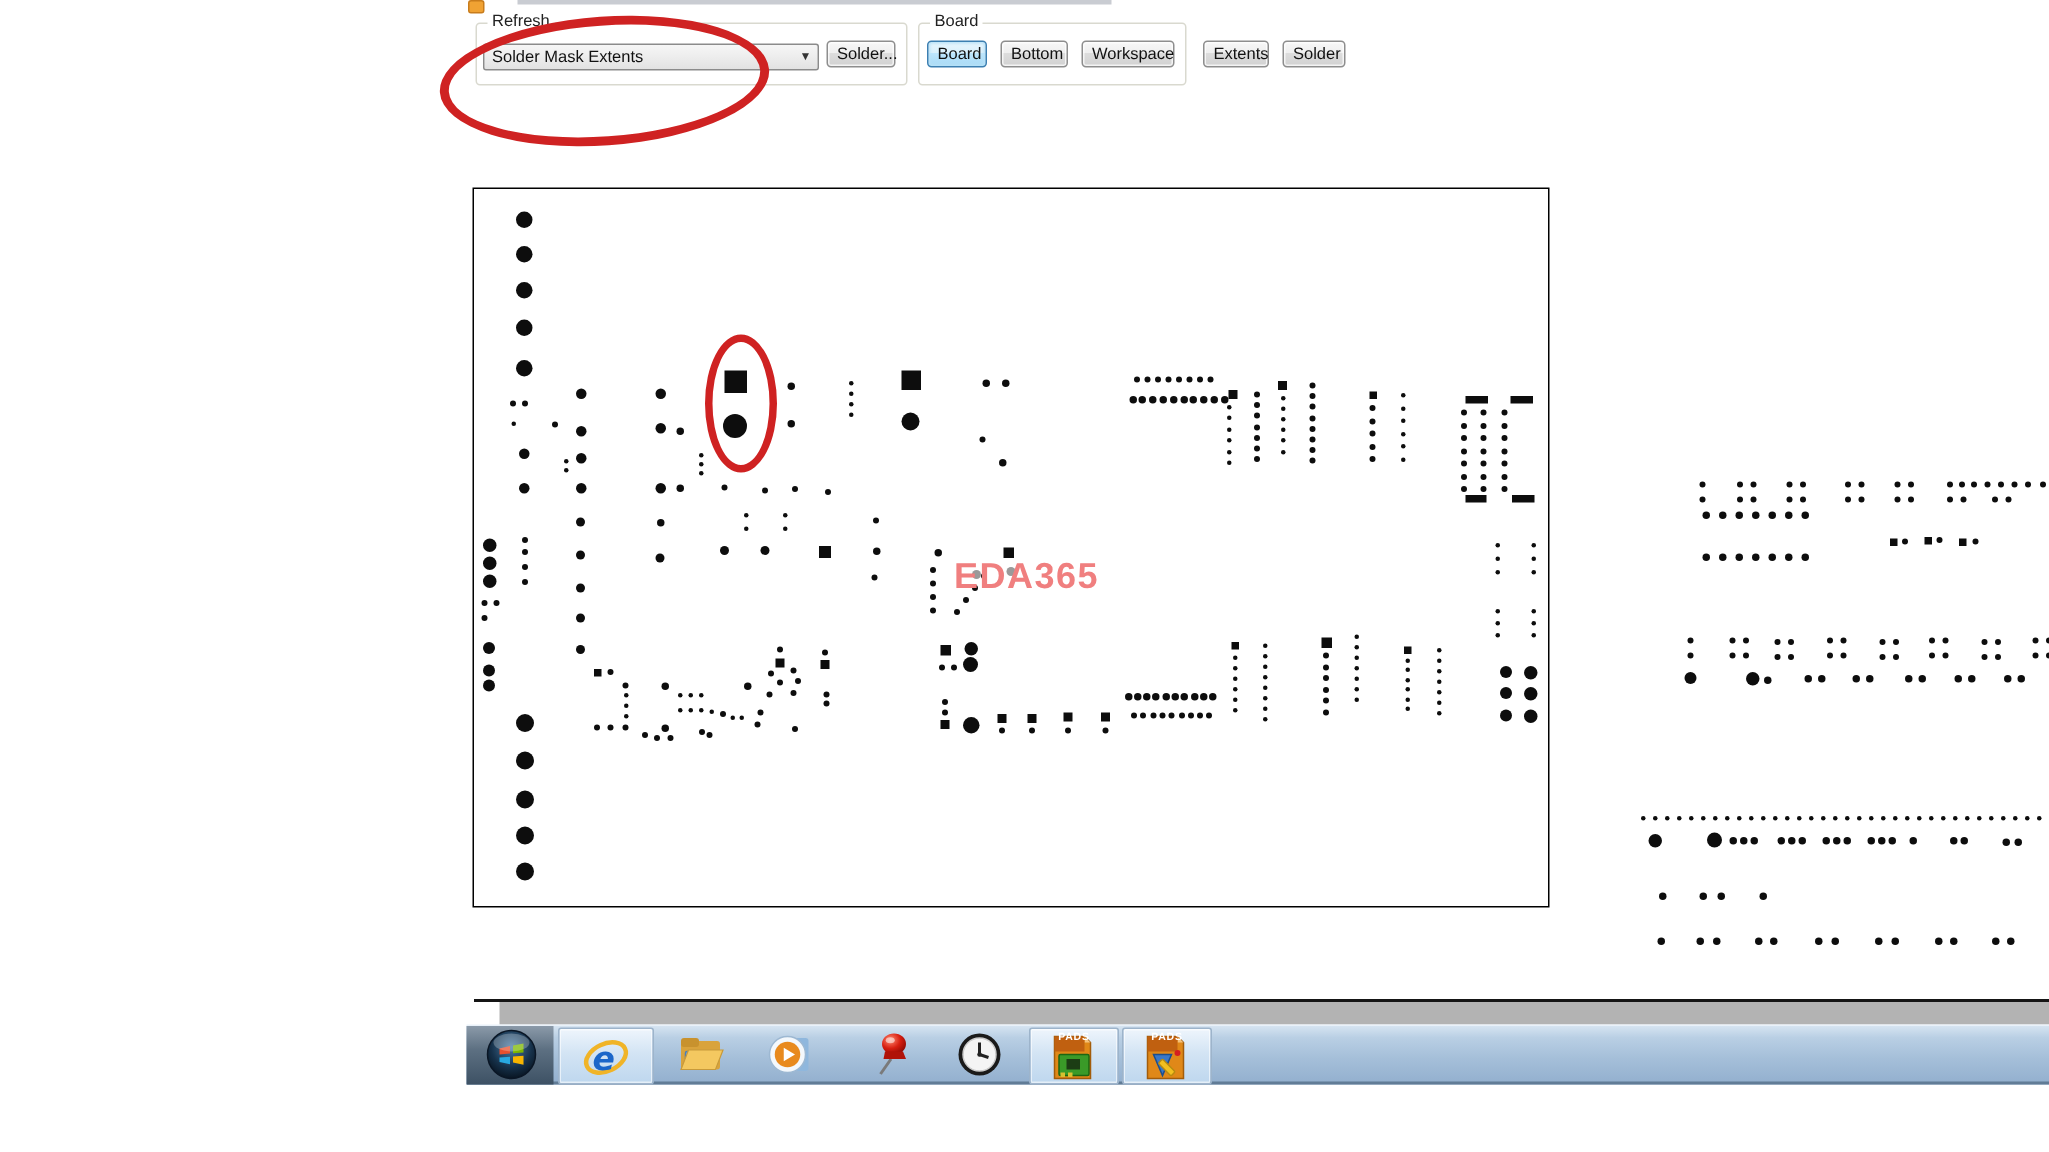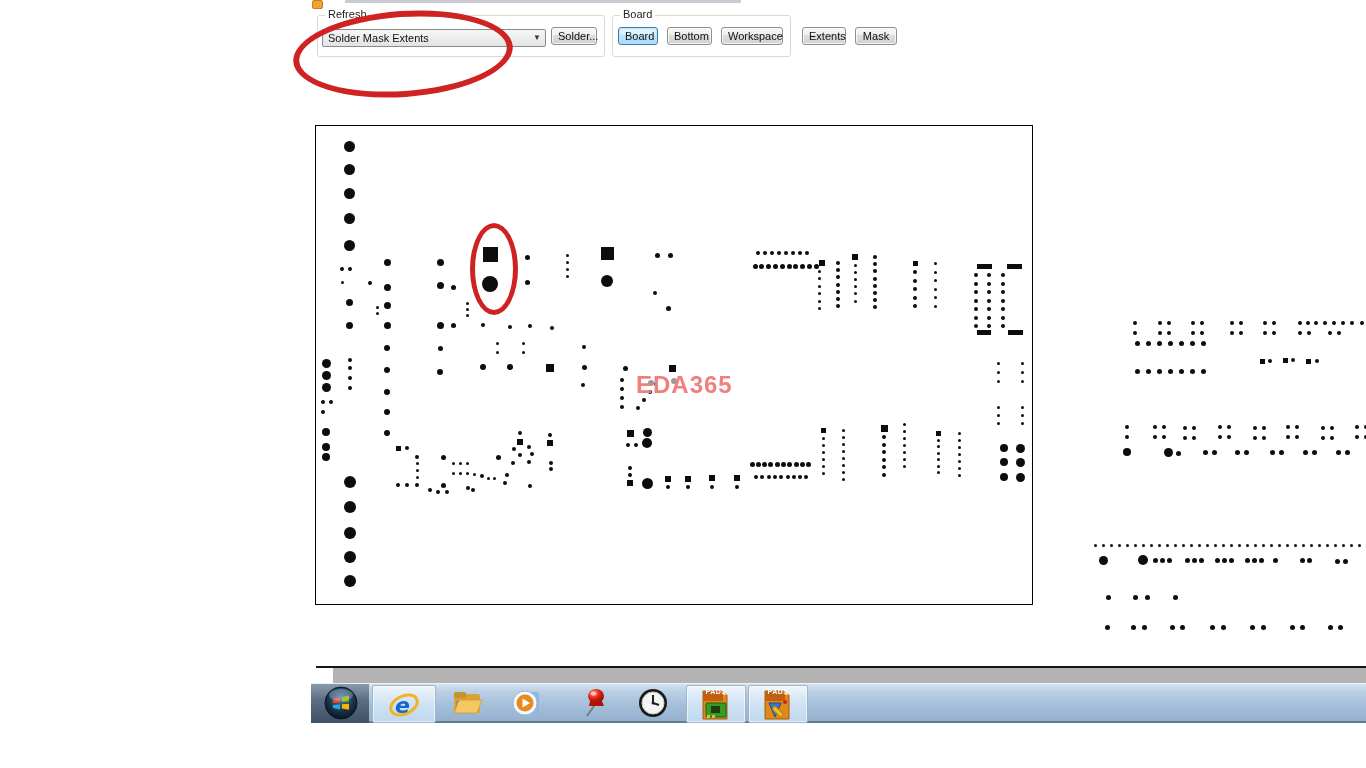--- a/index.html
+++ b/index.html
@@ -66,21 +66,21 @@
 <div class="btn" style="left:551px;top:27px;width:46px;">Solder...</div>
 
 <div class="groupbox" style="left:612px;top:15px;width:177px;height:40px;">
   <span class="grouplabel">Board</span>
 </div>
 <div class="btn active" style="left:618px;top:27px;width:40px;">Board</div>
 <div class="btn" style="left:667px;top:27px;width:45px;">Bottom</div>
 <div class="btn" style="left:721px;top:27px;width:62px;">Workspace</div>
 
 <div class="btn" style="left:802px;top:27px;width:44px;">Extents</div>
-<div class="btn" style="left:855px;top:27px;width:42px;">Mask</div>
+<div class="btn" style="left:855px;top:27px;width:42px;">Solder</div>
 
 <div class="red-ellipse" style="left:293px;top:11px;width:208px;height:74px;"></div>
 
 <div id="board-outline"></div>
 <div id="dot-layer" class="abs" style="left:0;top:0;width:1366px;height:768px;pointer-events:none;">
     <div class="pad round" style="left: 343.5px; top: 140.5px; width: 11px; height: 11px;"></div>
     <div class="pad round" style="left: 343.5px; top: 163.5px; width: 11px; height: 11px;"></div>
     <div class="pad round" style="left: 343.5px; top: 187.5px; width: 11px; height: 11px;"></div>
     <div class="pad round" style="left: 343.5px; top: 212.5px; width: 11px; height: 11px;"></div>
     <div class="pad round" style="left: 343.5px; top: 239.5px; width: 11px; height: 11px;"></div>

